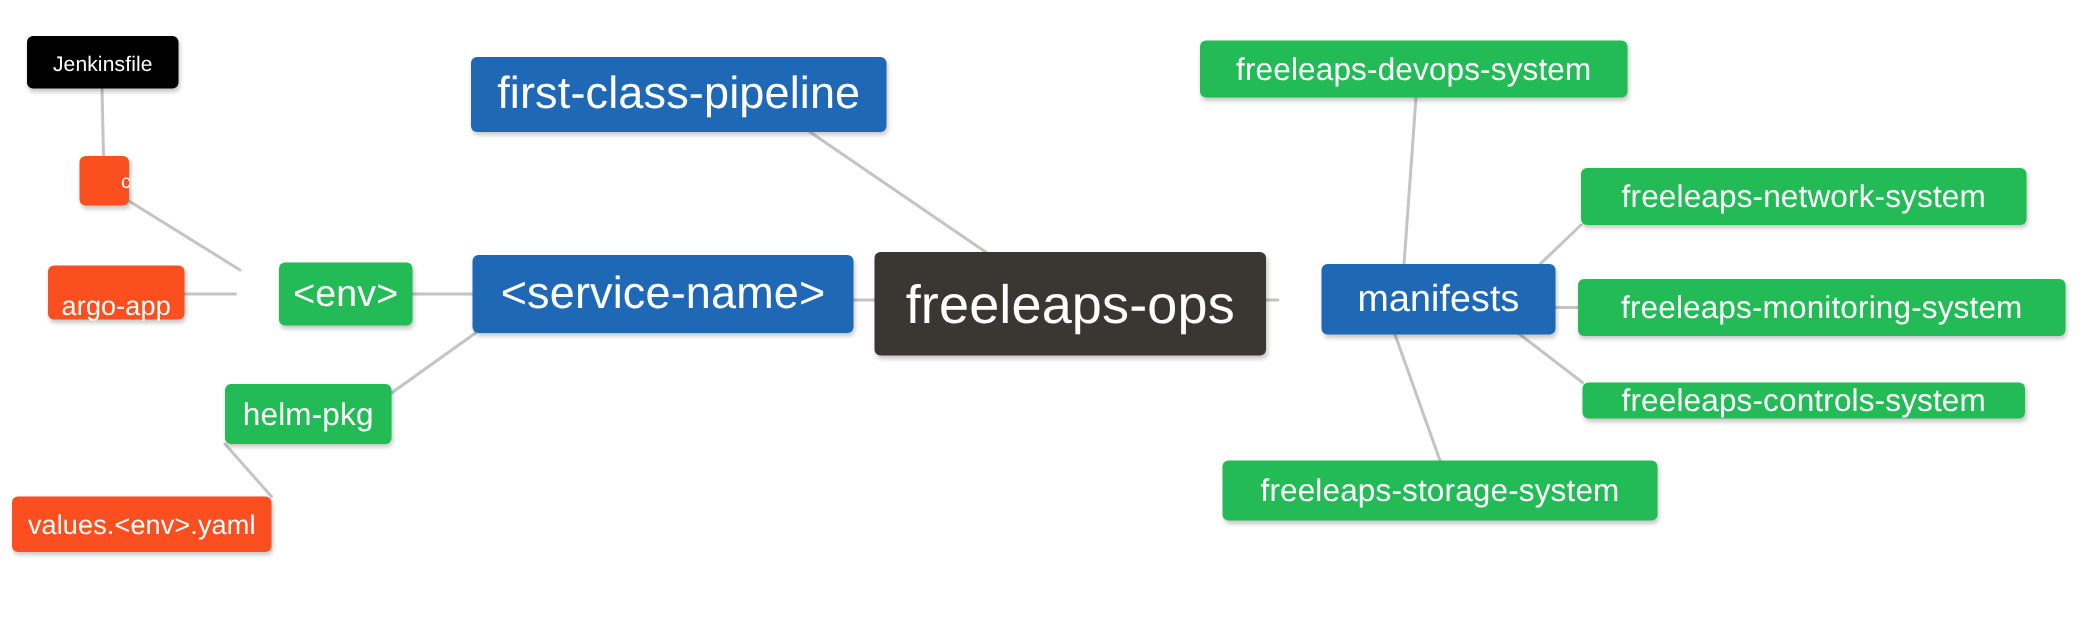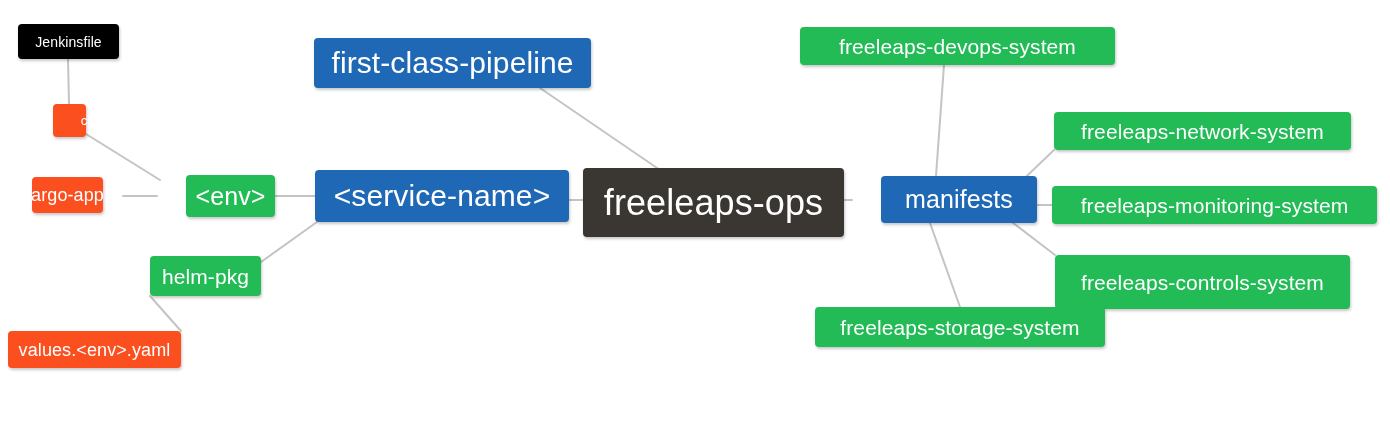--- a/index.html
+++ b/index.html
@@ -76,21 +76,21 @@
       <line x1="1008" y1="219" x2="1055" y2="255" stroke="#c4c4c4" stroke-width="2" stroke-linecap="round"></line>
       <line x1="930" y1="223" x2="960" y2="307" stroke="#c4c4c4" stroke-width="2" stroke-linecap="round"></line>
     </svg>
   <div id="node-layer">
       <div class="node orange size-xs" style="left: 18px; top: 24px; width: 101px; height: 35px;">
         <span>Jenkinsfile</span>
       </div>
       <div class="node red size-xxs" style="left: 53px; top: 104px; width: 33px; height: 33px;">
         <span>ci</span>
       </div>
-      <div class="node red size-sm" style="left: 32px; top: 177px; width: 71px; height: 36px;">
+      <div class="node red size-sm" style="left: 32px; top: 177px; width: 91px; height: 36px; align-items: flex-end;">
         <span>argo-app</span>
       </div>
       <div class="node green size-lg" style="left: 157px; top: 175px; width: 89px; height: 42px;">
         <span>&lt;env&gt;</span>
       </div>
       <div class="node green size-md" style="left: 150px; top: 256px; width: 111px; height: 40px;">
         <span>helm-pkg</span>
       </div>
       <div class="node red size-sm" style="left: 8px; top: 331px; width: 173px; height: 37px;">
         <span>values.&lt;env&gt;.yaml</span>
@@ -100,29 +100,29 @@
       </div>
       <div class="node blue size-xl" style="left: 315px; top: 170px; width: 254px; height: 52px;">
         <span>&lt;service-name&gt;</span>
       </div>
       <div class="node root size-xl" style="left: 583px; top: 168px; width: 261px; height: 69px;">
         <span>freeleaps-ops</span>
       </div>
       <div class="node blue size-lg" style="left: 852px; top: 176px; width: 156px; height: 47px;">
         <span>manifests</span>
       </div>
-      <div class="node green size-md" style="left: 800px; top: 27px; width: 315px; height: 38px;">
+      <div class="node green size-md" style="left: 800px; top: 27px; width: 285px; height: 38px;">
         <span>freeleaps-devops-system</span>
       </div>
       <div class="node green size-md" style="left: 1054px; top: 112px; width: 297px; height: 38px;">
         <span>freeleaps-network-system</span>
       </div>
       <div class="node green size-md" style="left: 1052px; top: 186px; width: 325px; height: 38px;">
         <span>freeleaps-monitoring-system</span>
       </div>
-      <div class="node green size-md" style="left: 1055px; top: 255px; width: 295px; height: 54px;">
+      <div class="node green size-md" style="left: 1055px; top: 255px; width: 295px; height: 24px;">
         <span>freeleaps-controls-system</span>
       </div>
       <div class="node green size-md" style="left: 815px; top: 307px; width: 290px; height: 40px;">
         <span>freeleaps-storage-system</span>
       </div>
     </div>
 </div>
 
 </body></html>

